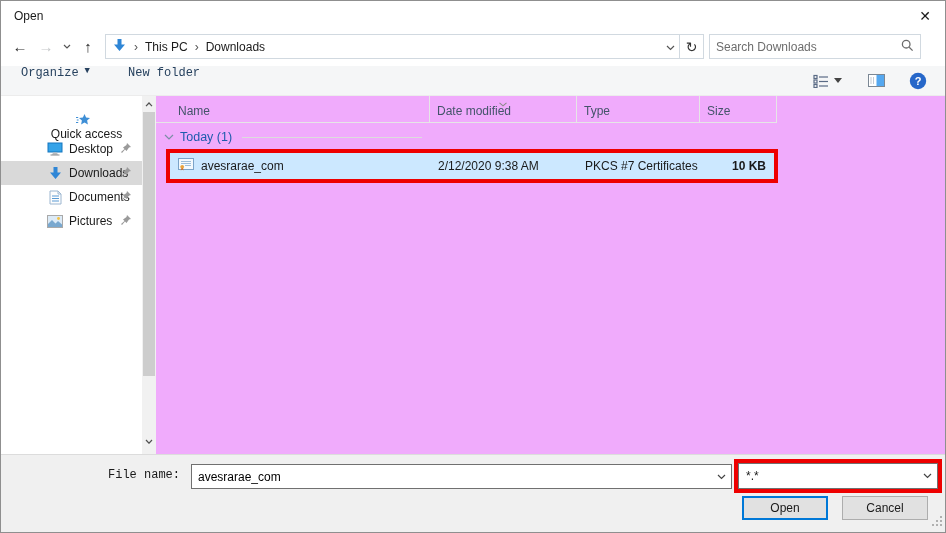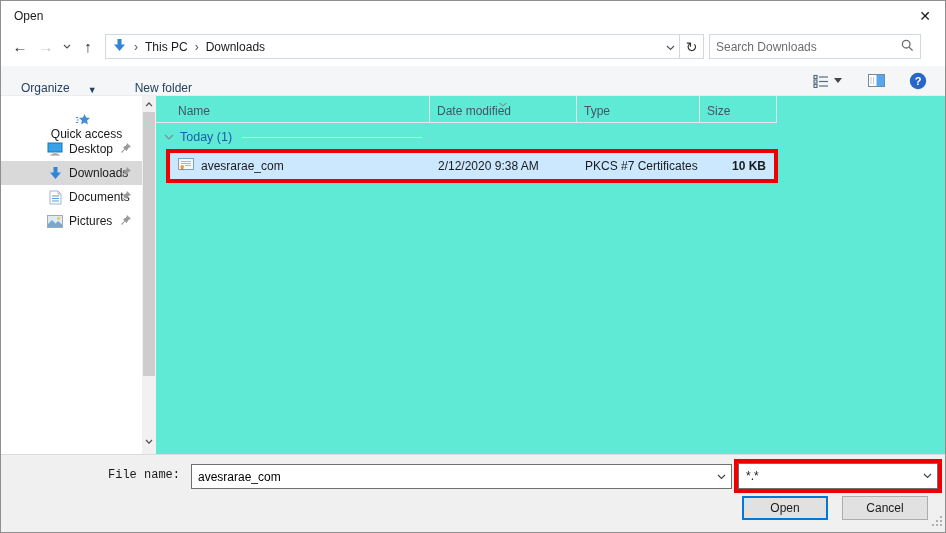--- a/index.html
+++ b/index.html
@@ -28,21 +28,21 @@
   .refreshbtn { height:25px; width:24px; border:1px solid #d1d9e0; border-left:none; display:flex;
                 align-items:center; justify-content:center; font-size:14px; color:#333; }
   .searchbox { height:25px; width:212px; margin-left:5px; border:1px solid #d1d9e0; background:#fff;
                display:flex; align-items:center; padding:0 6px; }
   .searchbox input { border:none; outline:none; flex:1; font:12px "Liberation Sans",sans-serif; color:#1a1a1a; min-width:0; }
   .searchbox input::placeholder { color:#6d6d6d; }
 
   
   .cmdbar { height:30px; flex:0 0 30px; background:#f5f6f7; border-bottom:1px solid #ececec;
             display:flex; align-items:center; padding:0 10px; color:#26415e; }
-  .cmditem { display:flex; align-items:flex-end; gap:18px; padding:0 10px; height:100%; }
+  .cmditem { display:flex; align-items:flex-start; gap:6px; padding:0 10px; height:100%;font-family:Liberation Mono, monospace; }
   .cmditem .caret { font-size:9px; color:#26415e; }
   .cmdbar .spacer { flex:1; }
   .viewbtn { display:flex; align-items:center; gap:5px; padding:0 8px; }
 
   
   .bodyarea { flex:1; display:flex; min-height:0; background:#fff; }
 
   
   .sidebar { width:141px; flex:0 0 141px; padding-top:17px; }
   .side-item { height:24px; display:flex; align-items:center; position:relative; }
@@ -53,21 +53,21 @@
   .side-item.selected { background:#d9d9d9; }
   .pin { position:absolute; right:10px; top:5px; }
 
   
   .vscroll { width:14px; flex:0 0 14px; background:#f1f1f1; position:relative; }
   .vscroll .arr { position:absolute; left:0; width:14px; height:14px; display:flex; align-items:center;
                   justify-content:center; color:#505050; font-size:9px; }
   .vscroll .thumb { position:absolute; left:1px; width:12px; background:#cdcdcd; }
 
   
-  .filelist { flex:1; position:relative; background:#5eead4; }
+  .filelist { flex:1; position:relative; background:#f0abfc; }
   .cols { display:grid; grid-template-columns:274px 147px 123px 77px; height:27px; }
   .colh { position:relative; display:flex; align-items:flex-end; padding:0 0 4px 7px;
           border-right:1px solid #e6e6e6; border-bottom:1px solid #e6e6e6; color:#44546a; }
   .colh.first { padding-left:22px; }
   .colh .sort { position:absolute; top:0px; left:50%; transform:translateX(-50%); }
   .grouprow { display:flex; align-items:center; margin:4px 0 2px 8px; height:20px; }
   .grouprow .glabel { color:#1d5cad; font-size:12.5px; margin-left:6px; }
   .grouprow .gline { height:1px; background:#dcdcdc; width:180px; margin-left:10px; }
   .row-annotation { margin-left:10px; width:612px; border:4px solid #ee0000; }
   .filerow { display:grid; grid-template-columns:264px 147px 123px auto; height:26px; background:#cce8ff; }

